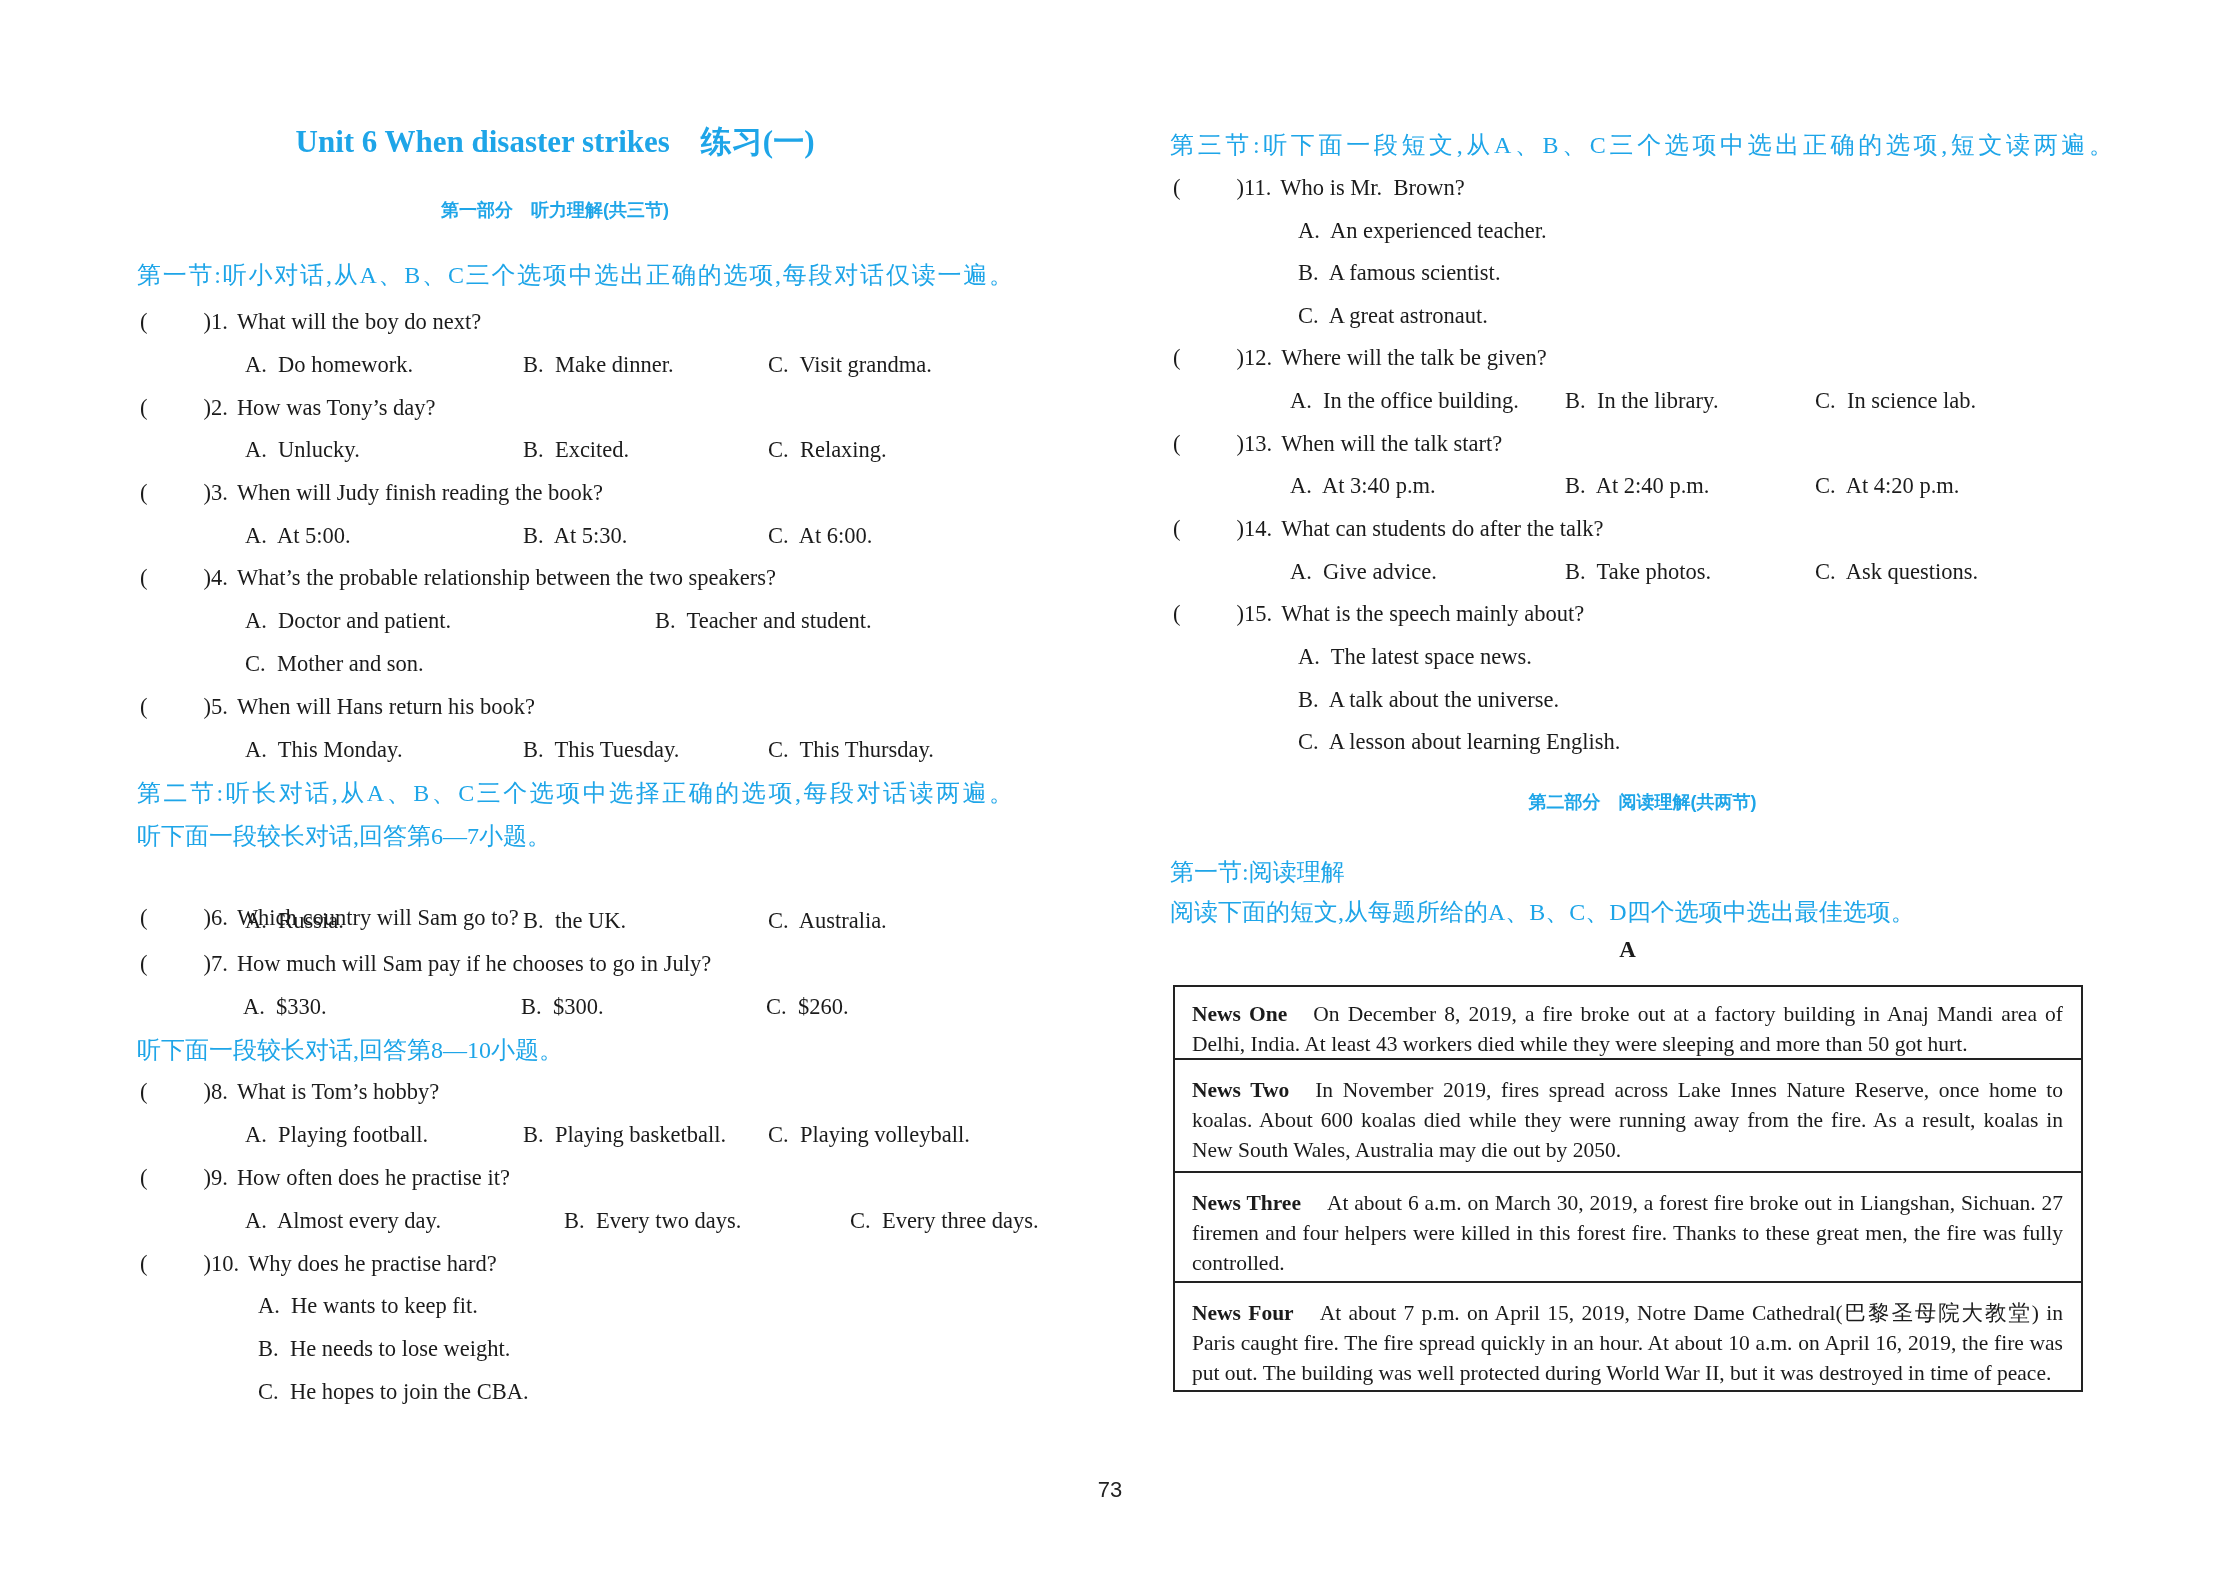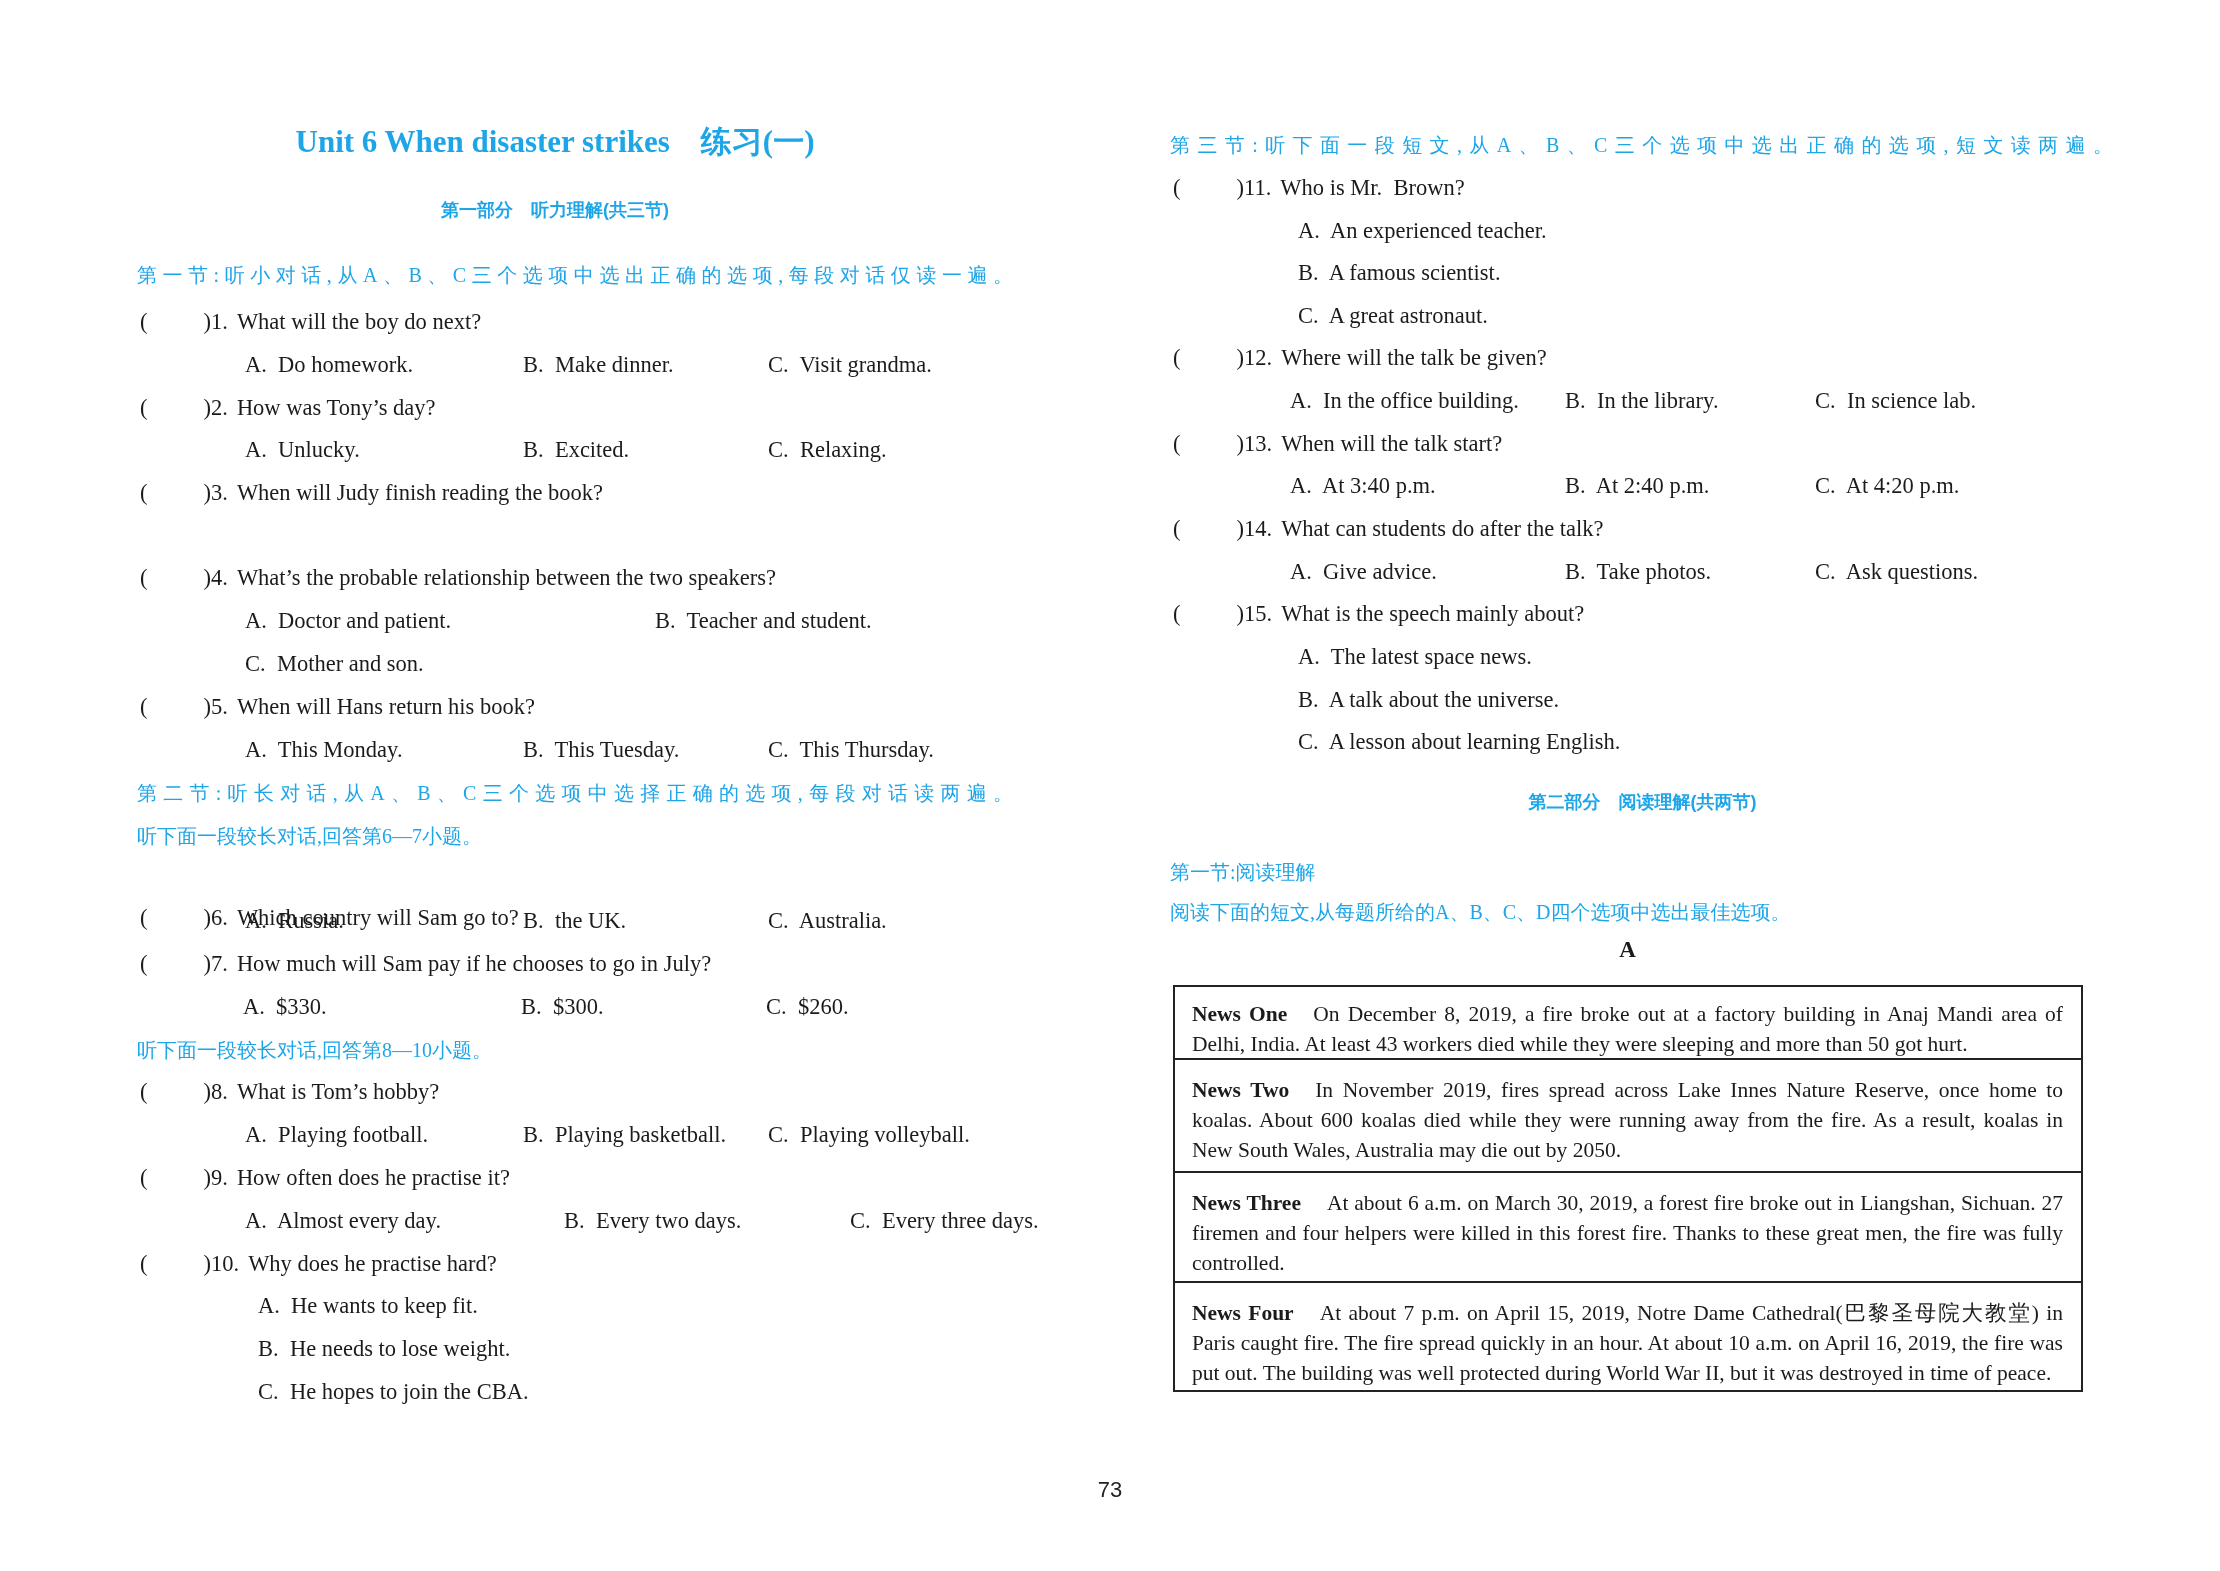--- a/index.html
+++ b/index.html
@@ -1,20 +1,20 @@
 <!DOCTYPE html>
 <html><head>
 <meta charset="utf-8">
 <style>
   :root{ --accent:#1ea5e8; --ink:#1b1b1b; }
   html,body{margin:0;padding:0;background:#ffffff;}
   .page{position:relative;width:2220px;height:1571px;background:#ffffff;overflow:hidden;
         font-family:"Liberation Serif","DejaVu Serif",serif;color:var(--ink);}
   .line{position:absolute;height:32px;line-height:32px;font-size:22.5px;white-space:pre;}
-  .cn{font-size:20px;color:var(--accent);}
+  .cn{font-size:24px;color:var(--accent);}
   .fill{text-align:justify;text-align-last:justify;white-space:normal;}
   .title{position:absolute;left:90px;width:930px;top:122px;height:40px;line-height:40px;
          text-align:center;font-size:31px;font-weight:700;color:var(--accent);}
   .part-head{position:absolute;height:36px;line-height:36px;text-align:center;
              font-family:"Liberation Sans","DejaVu Sans",sans-serif;
              font-size:18px;font-weight:700;color:var(--accent);}
   .sp{display:inline-block;width:56px;}
   .qt{margin-left:9px;}
   .opts{display:flex;}
   .opts .oa{display:inline-block;width:278px;}
@@ -47,20 +47,21 @@
 
   <div class="line cn fill" style="left:137px;top:259px;width:876px;">第一节:听小对话,从A、B、C三个选项中选出正确的选项,每段对话仅读一遍。</div>
 
   <div class="line" style="left:140px;top:306px;"><span>(</span><span class="sp"></span><span>)1.</span><span class="qt">What will the boy do next?</span></div>
   <div class="line opts" style="left:245px;top:349px;width:920px;"><span class="oa">A.  Do homework.</span><span class="ob">B.  Make dinner.</span><span class="oc">C.  Visit grandma.</span></div>
 
   <div class="line" style="left:140px;top:392px;"><span>(</span><span class="sp"></span><span>)2.</span><span class="qt">How was Tony’s day?</span></div>
   <div class="line opts" style="left:245px;top:434px;width:920px;"><span class="oa">A.  Unlucky.</span><span class="ob">B.  Excited.</span><span class="oc">C.  Relaxing.</span></div>
 
   <div class="line" style="left:140px;top:477px;"><span>(</span><span class="sp"></span><span>)3.</span><span class="qt">When will Judy finish reading the book?</span></div>
+  <div class="line opts" style="left:245px;top:520px;width:920px;"><span class="oa">A.  At 5:00.</span><span class="ob">B.  At 5:30.</span><span class="oc">C.  At 6:00.</span></div>
 
   <div class="line" style="left:140px;top:562px;"><span>(</span><span class="sp"></span><span>)4.</span><span class="qt">What’s the probable relationship between the two speakers?</span></div>
   <div class="line opts q4row" style="left:245px;top:605px;width:920px;"><span class="oa">A.  Doctor and patient.</span><span class="ob">B.  Teacher and student.</span></div>
   <div class="line" style="left:245px;top:648px;"><span>C.  Mother and son.</span></div>
 
   <div class="line" style="left:140px;top:691px;"><span>(</span><span class="sp"></span><span>)5.</span><span class="qt">When will Hans return his book?</span></div>
   <div class="line opts" style="left:245px;top:734px;width:920px;"><span class="oa">A.  This Monday.</span><span class="ob">B.  This Tuesday.</span><span class="oc">C.  This Thursday.</span></div>
 
   <div class="line cn fill" style="left:137px;top:777px;width:876px;">第二节:听长对话,从A、B、C三个选项中选择正确的选项,每段对话读两遍。</div>
   <div class="line cn" style="left:137px;top:820px;">听下面一段较长对话,回答第6—7小题。</div>

